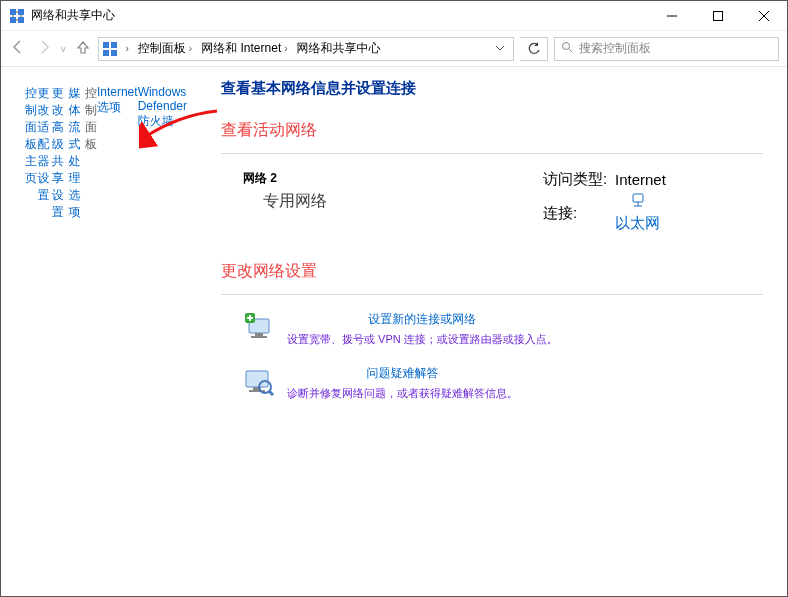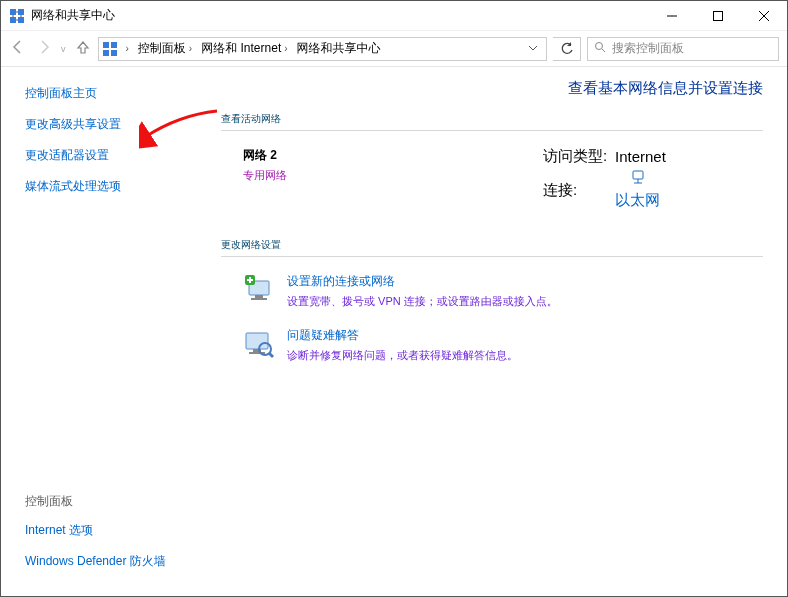--- a/index.html
+++ b/index.html
@@ -59,64 +59,64 @@
   }
   .addr-ico { width: 18px; height: 18px; display:flex; align-items:center; justify-content:center; }
   .crumb { display:flex; align-items:center; padding: 0 2px; height: 100%; cursor:pointer; }
   .crumb .chev { color:#555; padding:0 3px; font-size:10px; }
   .addr-dd { margin-left:auto; color:#555; padding:0 6px; cursor:pointer; }
   .refresh-btn {
     width: 28px; height: 24px; border: 1px solid #ccc; border-left:none;
     display:flex; align-items:center; justify-content:center; cursor:pointer; color:#444;
   }
   .search-box {
-    width: 192px; height: 24px; border: 1px solid #ccc;
+    width: 225px; height: 24px; border: 1px solid #ccc;
     display:flex; align-items:center; padding: 0 6px; color:#888; gap:6px;
   }
   .search-box .mag { font-size:12px; }
 
   
   .body {
     flex:1; display:flex; min-height:0;
   }
   .sidebar {
     width: 200px;
     padding: 18px 14px 12px 24px;
-    display:flex; flex-direction:column;
+    display:flex; flex-direction:row;
   }
   .sidebar a.link {
     color:#0066cc; text-decoration:none; font-size:12px;
     margin-bottom: 14px; cursor:pointer; display:block;
   }
   .sidebar .spacer { flex:1; }
   .sidebar .see-also-hdr { color:#606060; font-size:12px; margin-bottom:12px; }
 
   .content {
     flex:1; padding: 12px 24px 12px 20px; overflow:auto;
   }
   h1.heading {
-    color:#003399; font-size:15px; font-weight:400; margin-bottom:14px;text-align:right;
+    color:#003399; font-size:15px; font-weight:700; margin-bottom:22px;
   }
   .section-hdr {
-    font-size:10px; color:#0c4a6e; padding-bottom:4px;
+    font-size:16px; color:#ef4444; padding-bottom:12px;
     border-bottom:1px solid #d8d8d8; margin-bottom:10px; margin-top:6px;
   }
   .active-net {
     display:flex; padding: 6px 0 18px 22px;
   }
   .active-net .col-left { flex:1; }
   .active-net .net-name { font-weight:700; font-size:12px; margin-bottom:4px; }
-  .active-net .net-type { font-size:11px; color:#a21caf; }
+  .active-net .net-type { font-size:16px; color:#404040;margin-left:20px; }
   .active-net .col-right { width: 220px; font-size:15px; }
   .active-net .row { display:flex; align-items:center; margin-bottom:4px; }
   .active-net .row .lbl { width:72px; color:#000; }
   .active-net .row .val { color:#000; }
   .active-net .row .val.link { color:#0066cc; cursor:pointer; display:flex; align-items:center; gap:4px;flex-direction:column; }
 
-  .chg-list { padding:6px 0 0 22px; }
+  .chg-list { padding:6px 0 0 22px;text-align:center; }
   .chg-item { display:flex; gap:12px; margin-bottom:18px; }
   .chg-item .icon { width:32px; height:32px; flex:none; display:flex; align-items:center; justify-content:center; }
   .chg-item .txt .ttl { color:#0066cc; font-size:12px; cursor:pointer; margin-bottom:4px; }
   .chg-item .txt .desc { font-size:11px; color:#6d28d9; }
 
   
   .arrow-overlay {
     position:absolute;
     left: 138px; top: 108px;
     width: 80px; height: 40px;
@@ -222,22 +222,22 @@
           <line x1="8" y1="8" x2="11" y2="11" stroke="#888" stroke-width="1"></line>
         </svg>
     </span>
     <span>搜索控制面板</span>
   </div>
 </div>
 
 <div class="body">
   <div class="sidebar">
     <a class="link">控制面板主页</a>
+    <a class="link">更改适配器设置</a>
     <a class="link">更改高级共享设置</a>
-    <a class="link">更改适配器设置</a>
     <a class="link">媒体流式处理选项</a>
     <div class="spacer"></div>
     <div class="see-also-hdr">控制面板</div>
     <a class="link">Internet 选项</a>
     <a class="link">Windows Defender 防火墙</a>
   </div>
 
   <div class="content">
     <h1 class="heading">查看基本网络信息并设置连接</h1>
 

